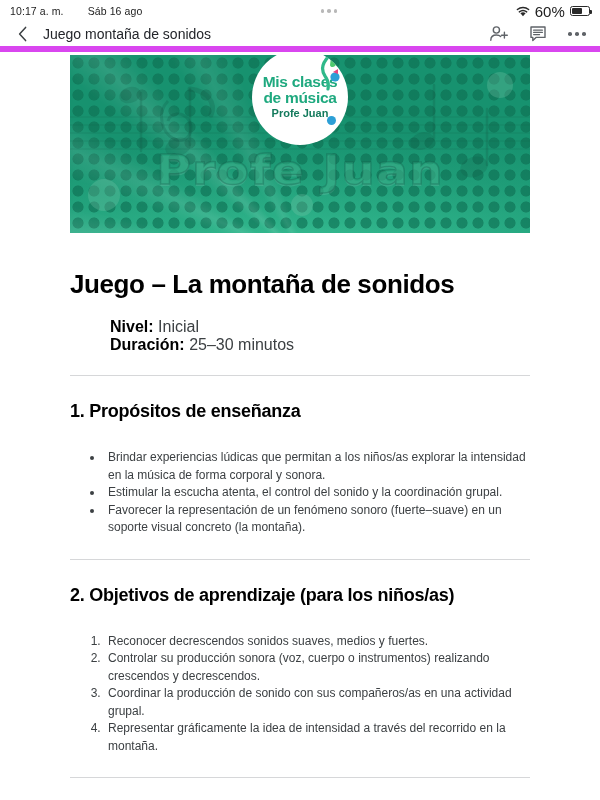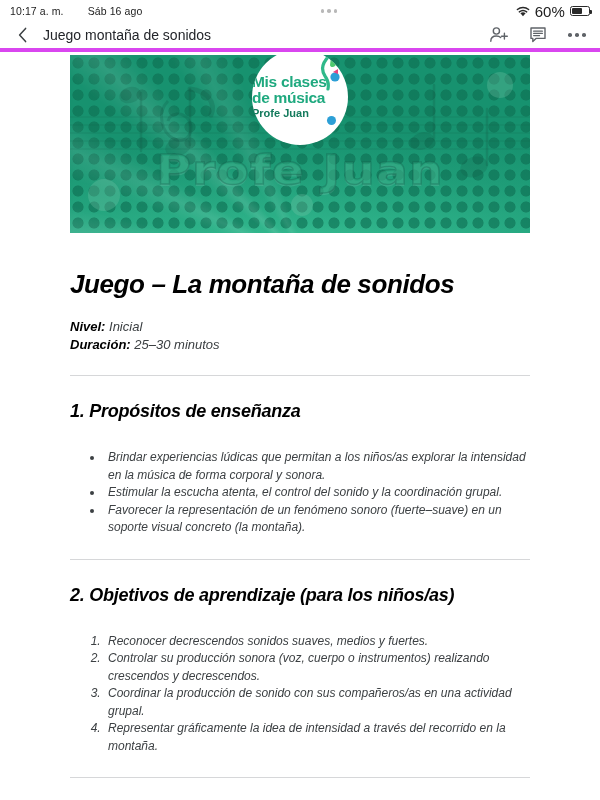--- a/index.html
+++ b/index.html
@@ -45,21 +45,21 @@
   }
   .batt i { display: block; height: 100%; width: 60%; background: #2a2a2a; border-radius: 1px; }
 
   
   .appbar {
     height: 30px;
     display: flex;
     align-items: center;
     padding: 0 12px 0 10px;
     background: #ffffff;
-    border-bottom: 4px solid #d946ef;
+    border-bottom: 6px solid #d946ef;
   }
   .back-btn {
     width: 26px; height: 26px;
     display: flex; align-items: center; justify-content: center;
     cursor: pointer; flex: none;
   }
   .doc-title {
     font-size: 14px;
     color: #23252a;
     margin-left: 7px;
@@ -122,21 +122,21 @@
     user-select: none;
   }
   .logo-badge {
     position: absolute;
     left: 50%; top: -6px;
     transform: translateX(-50%);
     width: 96px; height: 96px;
     border-radius: 50%;
     background: #ffffff;
     display: flex; flex-direction: column;
-    justify-content: center;
+    align-items: center; justify-content: center;
     overflow: hidden;
   }
   .logo-l1, .logo-l2 {
     font-weight: bold;
     font-size: 15.5px;
     line-height: 16px;
     color: #1fa97f;
     letter-spacing: -0.3px;
     white-space: nowrap;
   }
@@ -145,33 +145,34 @@
     font-size: 11px;
     line-height: 13px;
     color: #137a5c;
     margin-top: 1px;
     white-space: nowrap;
   }
   .logo-svg { position: absolute; right: 6px; top: 4px; }
   .logo-dot { position: absolute; right: 12px; bottom: 20px; width: 9px; height: 9px; border-radius: 50%; background: #2c9fd6; }
 
   
-  .content { padding: 0 70px; font-style: italic; }
+  .content { padding: 0 70px; }
   h1.title {
     font-size: 26px;
     font-weight: bold;
     color: #000000;
     letter-spacing: -0.4px;
     margin-top: 36px;
   }
   .meta { margin-top: 18px; }
   .meta-line {
-    font-size: 13px;
+    font-size: 16px;
     line-height: 17.5px;
     color: #3c4043;
+    margin-left: 40px;
   }
   .meta-line b { color: #000000; }
 
   hr.sep {
     border: none;
     border-top: 1px solid #d6d7d9;
     margin: 22px 0 0 0;
   }
 
   h2.section {

